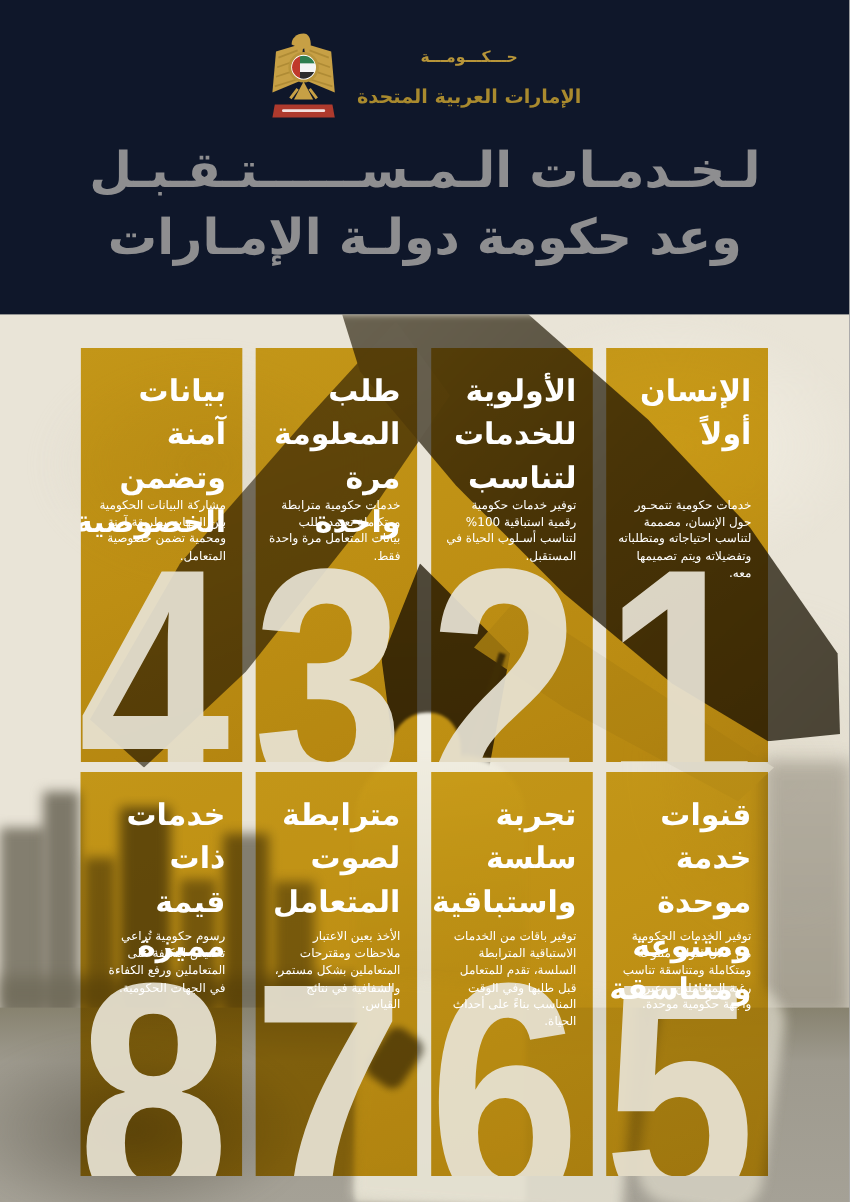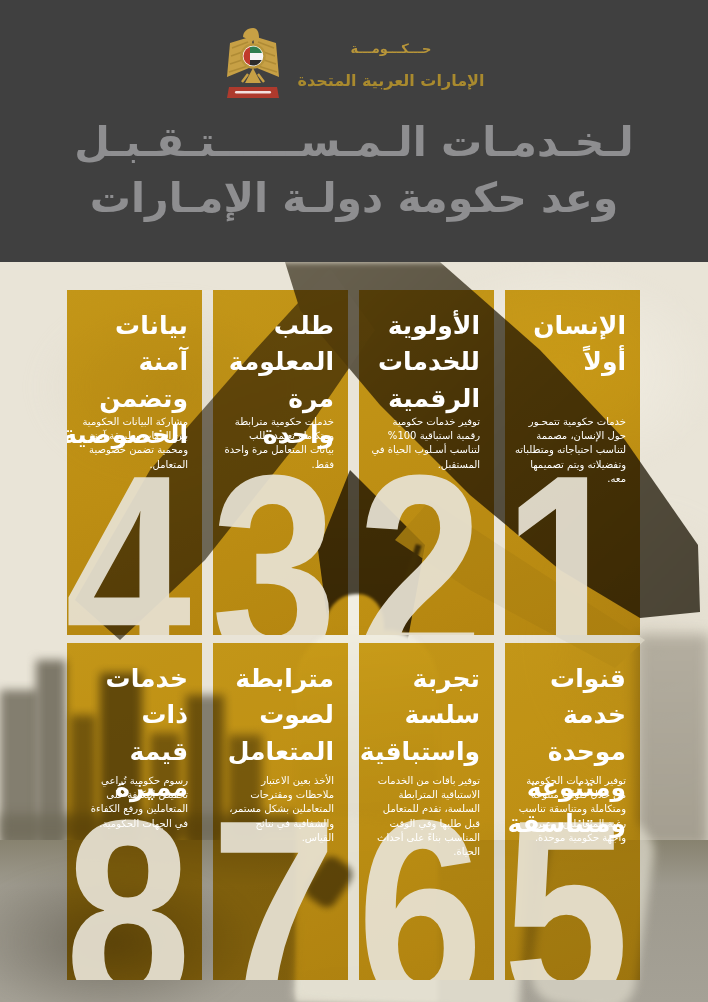--- a/index.html
+++ b/index.html
@@ -1,18 +1,18 @@
 <!DOCTYPE html>
 <html lang="ar"><head>
 <meta charset="utf-8">
 <style>
   html,body{margin:0;padding:0;background:#e8e5dd;}
   .poster{
     position:relative;width:708px;height:1002px;overflow:hidden;
-    background:#404040;direction:rtl;
+    background:#0f172a;direction:rtl;
     font-family:"DejaVu Sans",sans-serif;margin:0 auto;
   }
   
   .header{position:absolute;top:26px;left:0;right:0;display:flex;
     justify-content:center;align-items:center;gap:16px;direction:ltr;}
   .emblem{width:58px;height:78px;flex:0 0 auto;}
   .logo-text{display:flex;flex-direction:column;align-items:center;direction:rtl;}
   .logo-line1{font-size:13px;color:#b79539;font-weight:700;}
   .logo-line2{font-size:16px;color:#a98a2e;font-weight:700;margin-top:15px;}
   
@@ -163,21 +163,21 @@
       <div class="card-num">1</div>
       <div class="card-title">الإنسان
 أولاً</div>
       <div class="card-desc">خدمات حكومية تتمحـور حول الإنسان، مصممة لتناسب احتياجاته ومتطلباته وتفضيلاته ويتم تصميمها معه.</div>
     </div>
     <div class="card">
       <div class="card-bg"></div>
       <div class="card-num">2</div>
       <div class="card-title">الأولوية
 للخدمات
-الرقمية</div>
+لتناسب</div>
       <div class="card-desc">توفير خدمات حكومية رقمية استباقية 100% لتناسب أسـلوب الحياة في المستقبل.</div>
     </div>
     <div class="card">
       <div class="card-bg"></div>
       <div class="card-num">3</div>
       <div class="card-title">طلب
 المعلومة
 مرة واحدة</div>
       <div class="card-desc">خدمات حكومية مترابطة ومتكاملة تعتمد طلب بيانات المتعامل مرة واحدة فقط.</div>
     </div>

